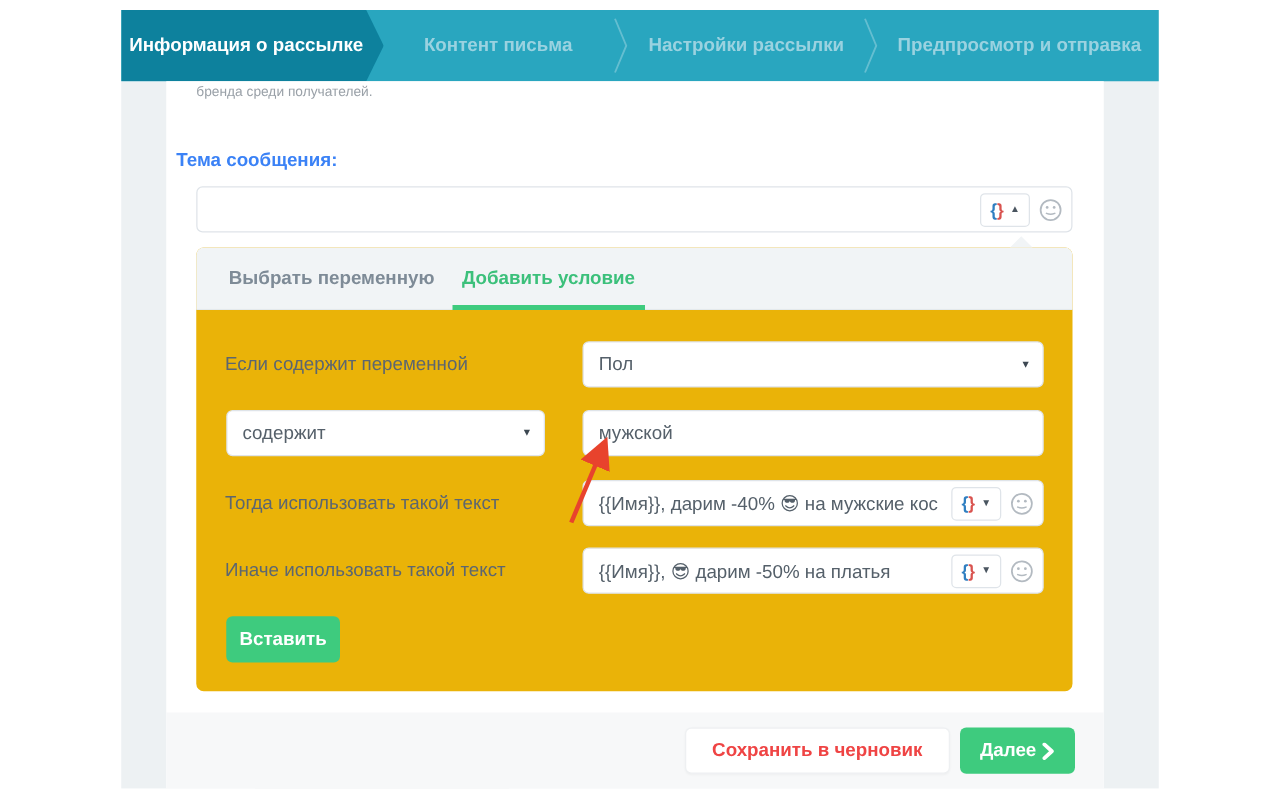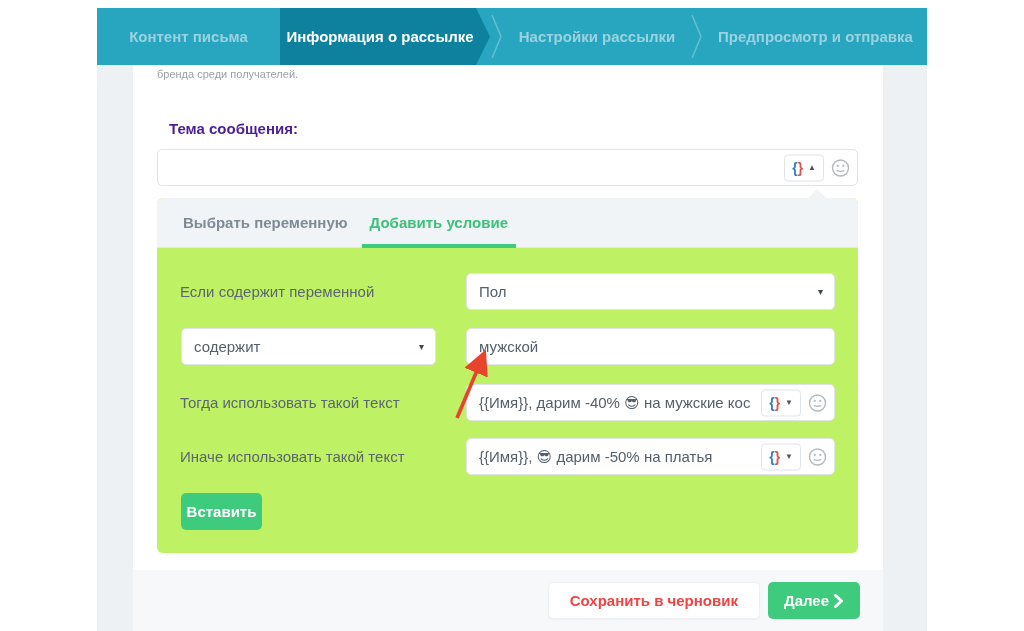--- a/index.html
+++ b/index.html
@@ -14,83 +14,83 @@
   .wtab { position:relative; display:flex; align-items:center; justify-content:center;
           font-size:15px; font-weight:bold; color:#9ad2e0; cursor:pointer; }
   .wtab.active { background:#0d819d; color:#ffffff;
     clip-path:polygon(0 0, calc(100% - 14px) 0, 100% 50%, calc(100% - 14px) 100%, 0 100%); }
   .wsep { align-self:center; flex:0 0 auto; }
 
   
   .card { position:absolute; left:133px; top:65px; width:750px; height:566px; background:#ffffff; }
 
   .intro { position:absolute; left:24px; top:3px; font-size:11px; color:#9aa1a8; }
-  .subject-label { position:absolute; left:36px; top:55px; font-size:15px; font-weight:bold; color:#4c1d95; }
+  .subject-label { position:absolute; left:8px; top:55px; font-size:15px; font-weight:bold; color:#3b82f6; }
 
   .textfield { position:absolute; background:#fff; border:1px solid #dfe4e9; border-radius:5px;
                font-size:15px; color:#55606a; display:flex; align-items:center; padding:0 12px; }
   .subject-input { left:24px; top:84px; width:701px; height:37px; }
 
   .field-controls { position:absolute; right:7px; top:50%; transform:translateY(-50%);
                     display:flex; align-items:center; gap:7px; }
   .var-btn { display:inline-flex; align-items:center; gap:5px; border:1px solid #dfe4e9; border-radius:4px;
              background:#fff; height:27px; padding:0 7px; cursor:pointer; }
   .braces { font-size:14px; font-weight:bold; line-height:1; }
   .brace-l { color:#2f7fc1; }
   .brace-r { color:#d9534f; }
   .caret { font-size:8px; color:#4a5560; line-height:1; }
   .smiley { display:inline-flex; cursor:pointer; }
 
   
   .panel { position:absolute; left:24px; top:133px; width:701px; height:355px;
-           background:#bef264; border-radius:6px; }
+           background:#eab308; border-radius:6px; }
   .panel-pointer { position:absolute; top:-9px; left:651px; width:0; height:0;
                    border-left:9px solid transparent; border-right:9px solid transparent;
                    border-bottom:9px solid #f1f4f6; }
   .panel-head { height:50px; background:#f1f4f6; border-radius:6px 6px 0 0; border-bottom:1px solid #e4e9ec;
                 display:flex; align-items:stretch; padding-left:22px; }
   .ptab { display:flex; align-items:center; padding:0 4px; margin-right:14px; font-size:15px; font-weight:bold;
           color:#7e8b97; cursor:pointer; position:relative; }
   .ptab.active { color:#3cc07b; }
   .ptab.active::after { content:""; position:absolute; left:-4px; right:-4px; bottom:-1px; height:4px; background:#3ecb7e; }
 
   .row-label { position:absolute; font-size:15px; color:#5c6670; line-height:37px; height:37px; }
   .select { position:absolute; background:#fff; border:1px solid #dfe4e9; border-radius:5px; height:37px;
             font-size:15px; color:#55606a; display:flex; align-items:center; padding:0 26px 0 12px; cursor:pointer; }
   .select .sel-caret { position:absolute; right:11px; font-size:10px; color:#3d4852; }
   .cond-input { height:37px; }
   .cond-text { overflow:hidden; white-space:nowrap; flex:1 1 auto; padding-right:78px; }
 
   .btn { display:inline-flex; align-items:center; justify-content:center; border-radius:5px; cursor:pointer;
          font-size:15px; font-weight:bold; border:none; }
   .btn-green { background:#3ecb7e; color:#fff; }
-  .insert-btn { position:absolute; left:24px; top:295px; width:81px; height:37px; }
+  .insert-btn { position:absolute; left:24px; top:295px; width:91px; height:37px; }
 
   
   .footer { position:absolute; left:0; right:0; top:505px; height:61px; background:#f7f8f9;
             display:flex; align-items:center; justify-content:flex-end; padding-right:23px; gap:8px; }
   .draft-btn { background:#ffffff; color:#ef4444; height:37px; padding:0 21px; border:1px solid #eef0f2;
                box-shadow:0 1px 2px rgba(0,0,0,0.04); }
   .next-btn { height:37px; padding:0 16px; gap:4px;text-align:center; }
 
   
   .red-arrow { position:absolute; left:450px; top:348px; pointer-events:none; }
 </style>
 </head>
 <body>
 
 <div class="stage">
   <div class="side-band"></div>
 
   <div class="wizard">
+    <div class="wtab active" style="width:210px; padding-right:10px;">
+      <span>Информация о рассылке</span>
+    </div>
     <div class="wtab" style="width:183px;">
       <span>Контент письма</span>
-    </div>
-    <div class="wtab active" style="width:210px; padding-right:10px;">
-      <span>Информация о рассылке</span>
     </div>
     <svg class="wsep" width="14" height="57" viewBox="0 0 14 57">
       <polyline points="2,7 11,28.5 2,50" fill="none" stroke="rgba(255,255,255,0.28)" stroke-width="1.5"></polyline>
     </svg>
     <div class="wtab" style="width:186px;">
       <span>Настройки рассылки</span>
     </div>
     <svg class="wsep" width="14" height="57" viewBox="0 0 14 57">
       <polyline points="2,7 11,28.5 2,50" fill="none" stroke="rgba(255,255,255,0.28)" stroke-width="1.5"></polyline>
     </svg>

